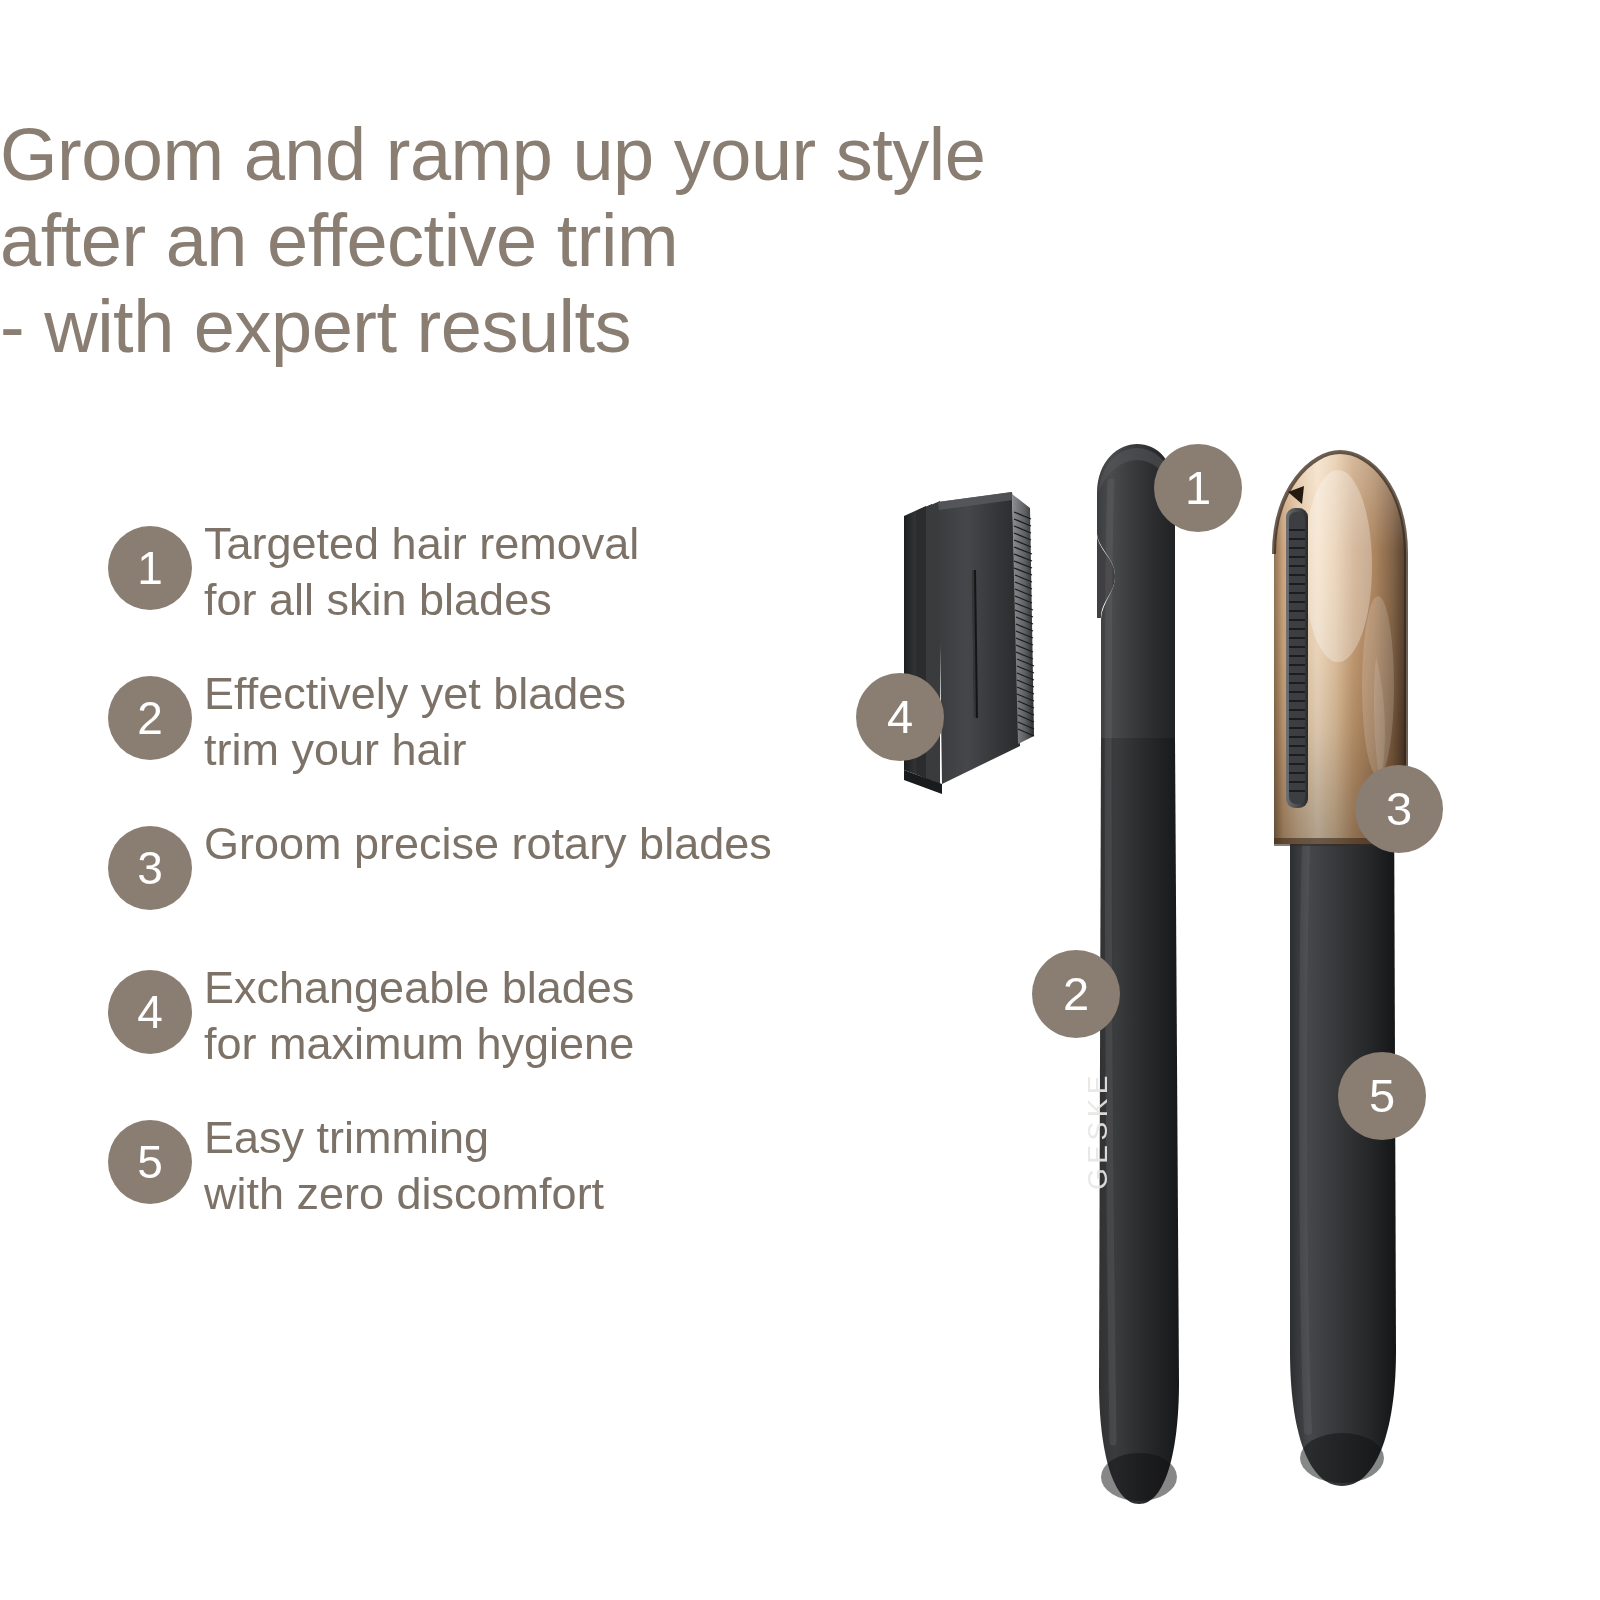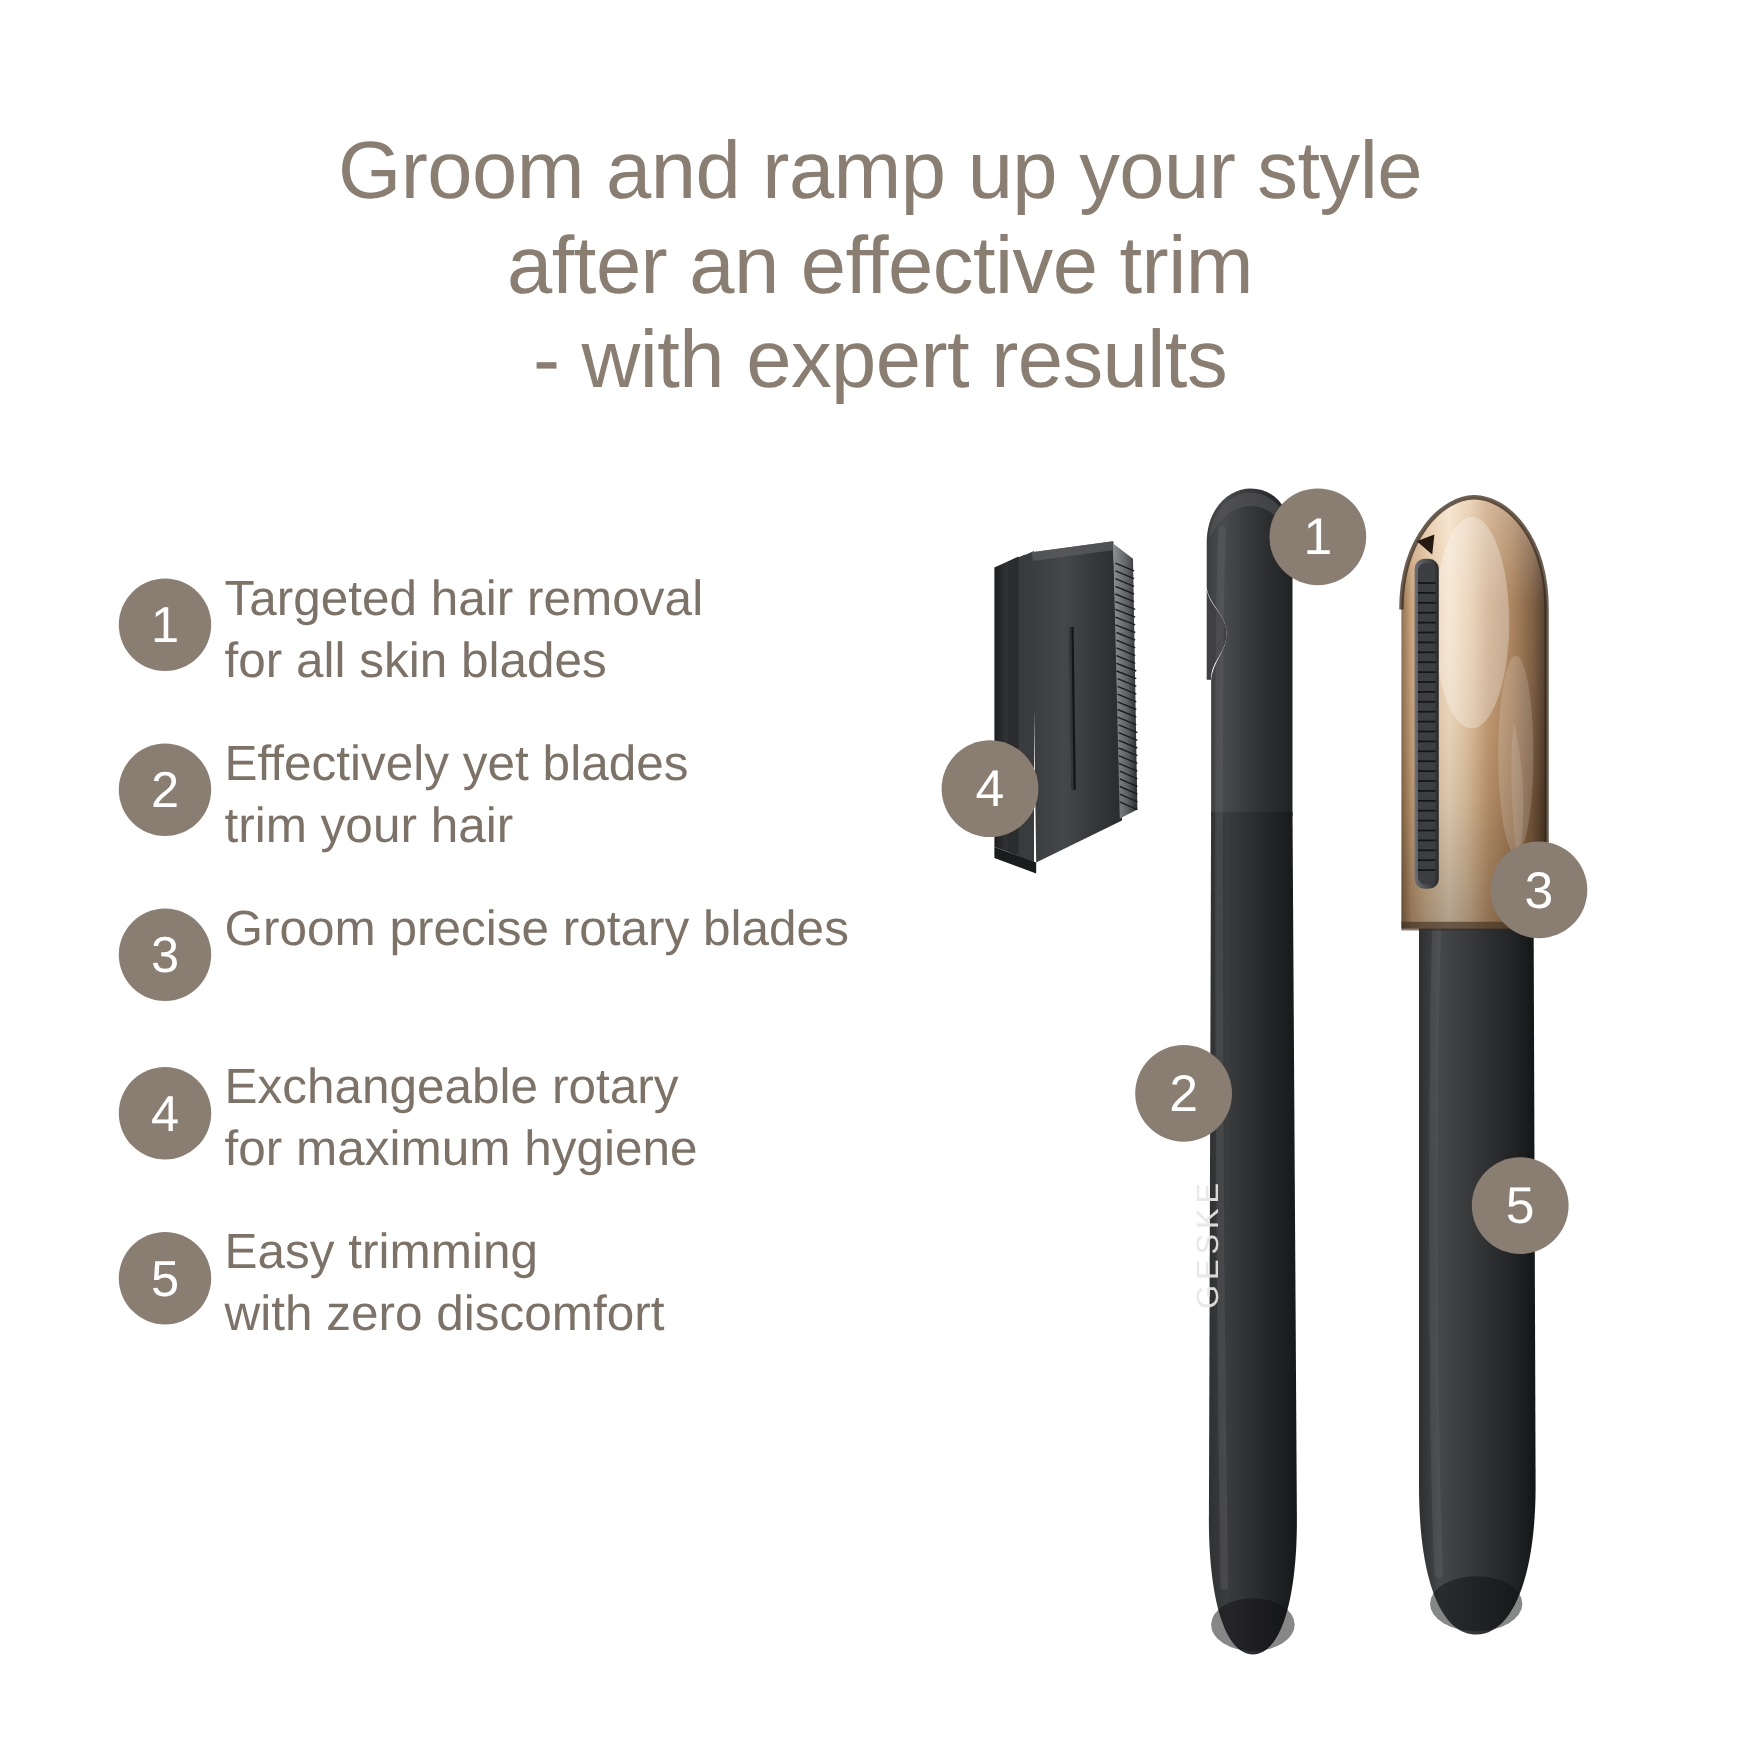--- a/index.html
+++ b/index.html
@@ -19,21 +19,21 @@
     height: 1600px;
     background: #ffffff;
   }
 
   
   .headline {
     position: absolute;
     left: 0;
     top: 112px;
     width: 1600px;
-    text-align: center;
+    text-align: left;
     color: #8a7e72;
     font-size: 74px;
     line-height: 86px;
     font-weight: 400;
     letter-spacing: -0.5px;
     font-family: "Liberation Sans", sans-serif;
   }
   .headline .hl-line { display: block; white-space: nowrap; }
 
   
@@ -175,21 +175,21 @@
     <div class="feature-row">
       <div class="feature-badge">3</div>
       <div class="feature-text">
         <span class="ft-line">Groom precise rotary blades</span>
       </div>
     </div>
 
     <div class="feature-row">
       <div class="feature-badge">4</div>
       <div class="feature-text">
-        <span class="ft-line">Exchangeable rotary</span>
+        <span class="ft-line">Exchangeable blades</span>
         <span class="ft-line">for maximum hygiene</span>
       </div>
     </div>
 
     <div class="feature-row">
       <div class="feature-badge">5</div>
       <div class="feature-text">
         <span class="ft-line">Easy trimming</span>
         <span class="ft-line">with zero discomfort</span>
       </div>

